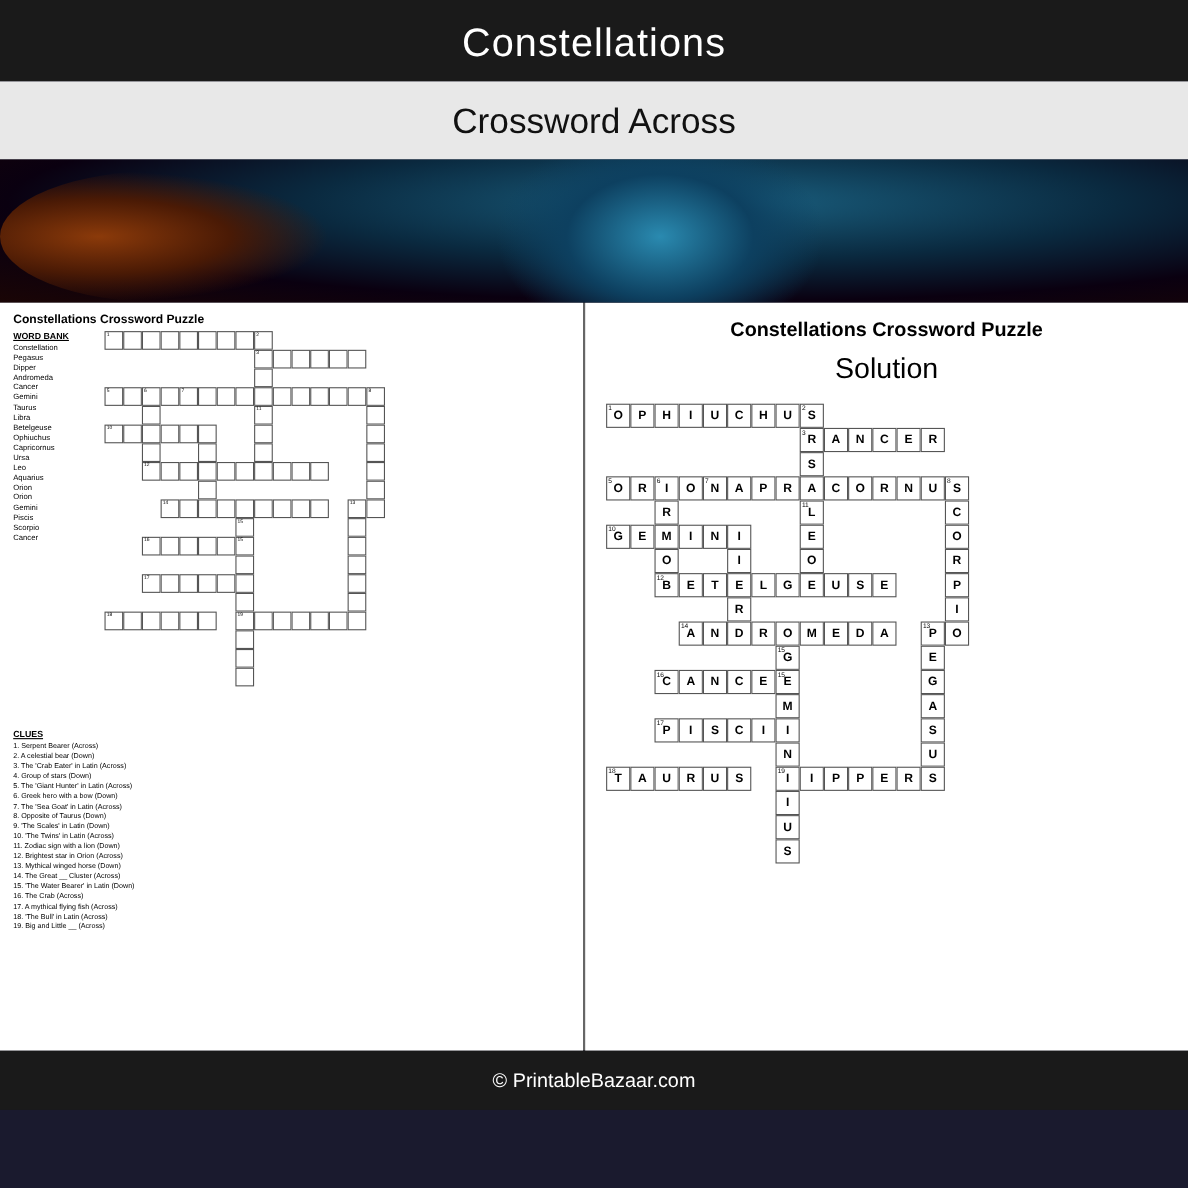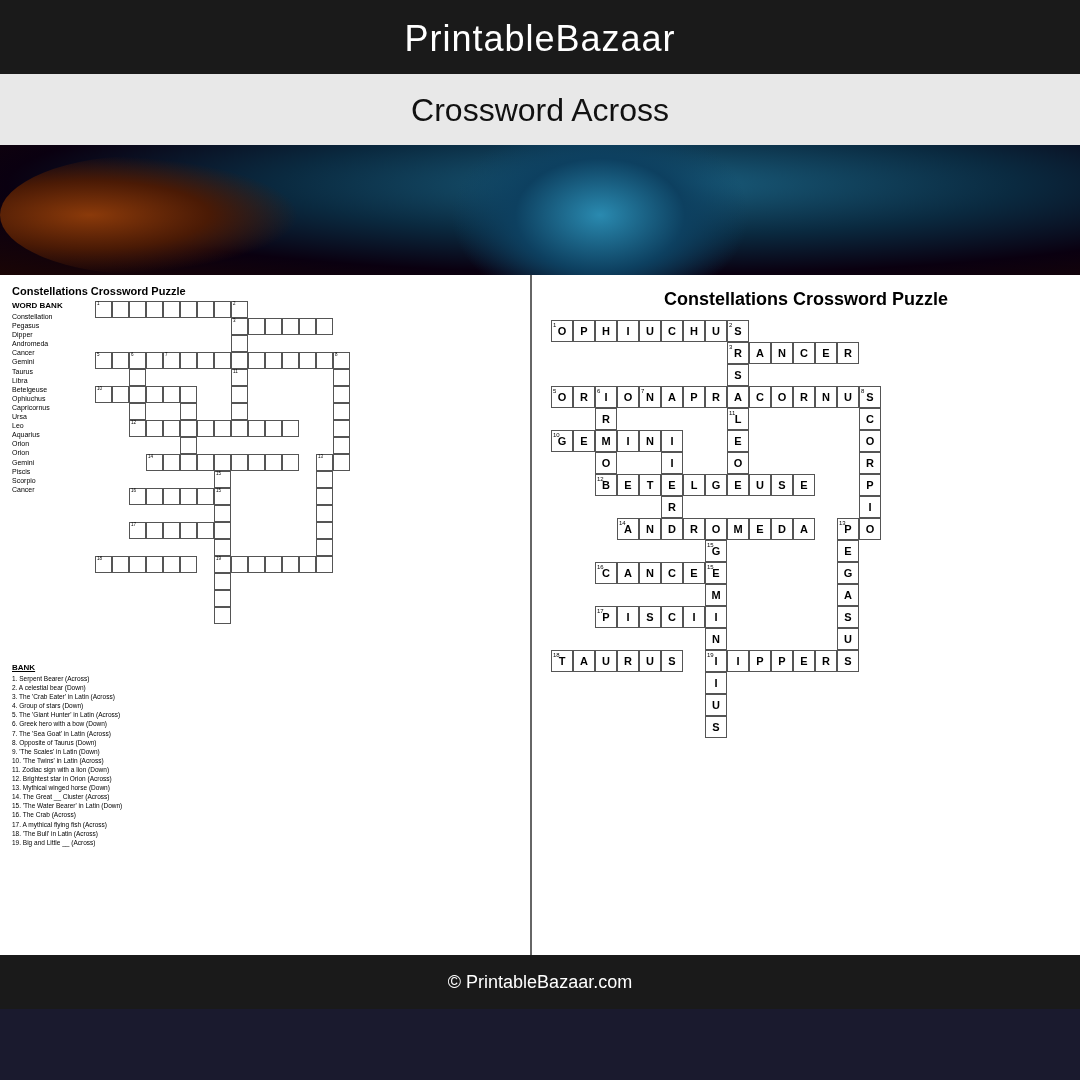--- a/index.html
+++ b/index.html
@@ -82,20 +82,21 @@
 
     .puzzle-title {
       font-size: 11px;
       font-weight: bold;
       margin-bottom: 4px;
     }
 
     .word-bank-label {
       font-size: 8px;
       font-weight: bold;
+      text-decoration: underline;
       margin-bottom: 2px;
     }
 
     .word-bank-list {
       font-size: 7px;
       line-height: 1.3;
       margin-bottom: 6px;
     }
 
     
@@ -218,21 +219,21 @@
       top: 0;
       left: 1px;
       font-size: 4.5px;
       line-height: 1;
     }
   </style>
 </head>
 <body>
 
 <div class="header">
-  <span>PrintableBazaar</span>
+  <span>Constellations</span>
 </div>
 
 <div class="subtitle-bar">
   <span>Crossword Across</span>
 </div>
 
 <div class="space-bg"></div>
 
 <div class="main-content">
 
@@ -391,21 +392,21 @@
             <div class="pcell" style="left: 221px; top: 238px;"></div>
             <div class="pcell" style="left: 221px; top: 255px;"></div>
             <div class="pcell" style="left: 119px; top: 272px;"></div>
             <div class="pcell" style="left: 119px; top: 289px;"></div>
             <div class="pcell" style="left: 119px; top: 306px;"></div>
           </div>
       </div>
     </div>
 
     <div class="clues-section" style="margin-top:2px; margin-left: 0;">
-      <div class="clues-label">BANK</div>
+      <div class="clues-label">CLUES</div>
       <div id="clues-list">
           <div class="clue-item">1. Serpent Bearer (Across)</div>
           <div class="clue-item">2. A celestial bear (Down)</div>
           <div class="clue-item">3. The 'Crab Eater' in Latin (Across)</div>
           <div class="clue-item">4. Group of stars (Down)</div>
           <div class="clue-item">5. The 'Giant Hunter' in Latin (Across)</div>
           <div class="clue-item">6. Greek hero with a bow (Down)</div>
           <div class="clue-item">7. The 'Sea Goat' in Latin (Across)</div>
           <div class="clue-item">8. Opposite of Taurus (Down)</div>
           <div class="clue-item">9. 'The Scales' in Latin (Down)</div>
@@ -418,20 +419,21 @@
           <div class="clue-item">16. The Crab (Across)</div>
           <div class="clue-item">17. A mythical flying fish (Across)</div>
           <div class="clue-item">18. 'The Bull' in Latin (Across)</div>
           <div class="clue-item">19. Big and Little __ (Across)</div>
         </div>
     </div>
   </div>
 
   <div class="right-panel">
     <div class="solution-title">Constellations Crossword Puzzle</div>
+    <div class="solution-subtitle">Solution</div>
 
     <div class="sol-grid" id="sol-grid">
 
     <div class="sol-cell" style="left: 0px; top: 0px;">
           <span class="sol-cell-num">1</span>
           <span>O</span>
         </div>
         <div class="sol-cell" style="left: 22px; top: 0px;">
           <span>P</span>
         </div>

